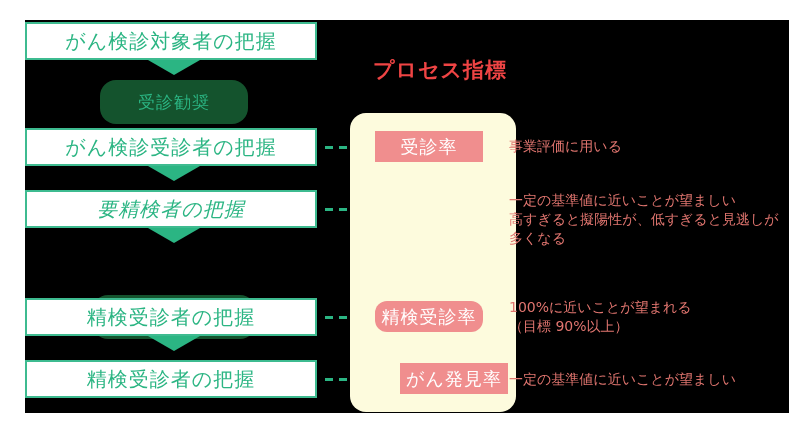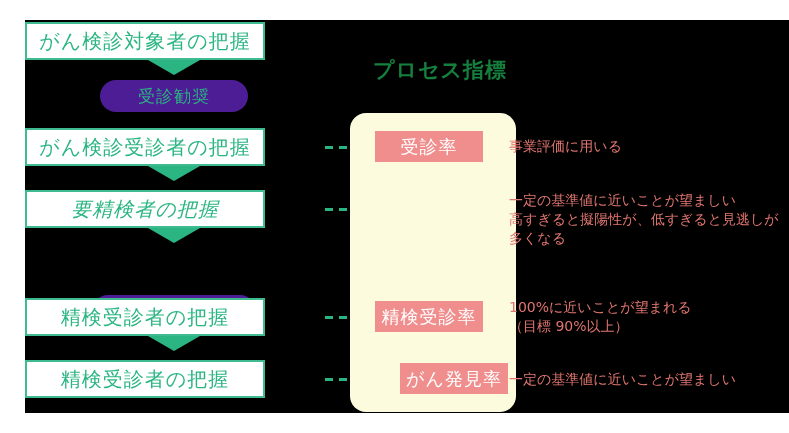--- a/index.html
+++ b/index.html
@@ -27,21 +27,21 @@
     top: 20px;
     width: 764px;
     height: 393px;
     background: #000000;
   }
 
   
   .flow-box {
     position: absolute;
     left: 25px;
-    width: 240px;
+    width: 292px;
     height: 38px;
     background: #ffffff;
     border: 2px solid #3ebb90;
     box-sizing: border-box;
     display: flex;
     align-items: center;
     justify-content: center;
     color: #2bb583;
     font-size: 20px;
     letter-spacing: 1px;
@@ -54,22 +54,22 @@
     width: 0;
     height: 0;
     border-left: 26px solid transparent;
     border-right: 26px solid transparent;
     border-top: 15px solid #2bb583;
   }
 
   
   .pill {
     position: absolute;
-    height: 32px;
-    background: #4c1d95;
+    height: 44px;
+    background: #14532d;
     border-radius: 16px;
     display: flex;
     align-items: center;
     justify-content: center;
     color: #2bb583;
     font-size: 17px;
     letter-spacing: 1px;
     white-space: nowrap;
   }
 
@@ -96,21 +96,21 @@
     background: #fdfbdd;
     border-radius: 16px;
   }
 
   .panel-title {
     position: absolute;
     left: 350px;
     top: 56px;
     width: 180px;
     text-align: center;
-    color: #15803d;
+    color: #ef4444;
     font-size: 21px;
     font-weight: bold;
     letter-spacing: 1px;
     white-space: nowrap;
   }
   .panel-subtitle {
     position: absolute;
     left: 348px;
     top: 85px;
     width: 186px;
@@ -176,21 +176,21 @@
   <div class="dash" style="top:146px;"></div>
   <div class="dash" style="top:208px;"></div>
   <div class="dash" style="top:316px;"></div>
   <div class="dash" style="top:378px;"></div>
 
   <div class="panel-title">プロセス指標</div>
 
   <div class="cream-panel"></div>
 
   <div class="chip" style="top:131px;">受診率</div>
-  <div class="chip" style="top:301px;">精検受診率</div>
+  <div class="chip" style="top:301px;border-radius:12px;">精検受診率</div>
   <div class="chip" style="top:363px;margin-left:25px;">がん発見率</div>
 
   <div class="note" style="top:137px;">事業評価に用いる</div>
   <div class="note" style="top:191px;">一定の基準値に近いことが望ましい<br>高すぎると擬陽性が、低すぎると見逃しが多くなる</div>
   <div class="note" style="top:298px;">100%に近いことが望まれる<br>（目標 90%以上）</div>
   <div class="note" style="top:370px;">一定の基準値に近いことが望ましい</div>
 
 </div>
 
 </body></html>

